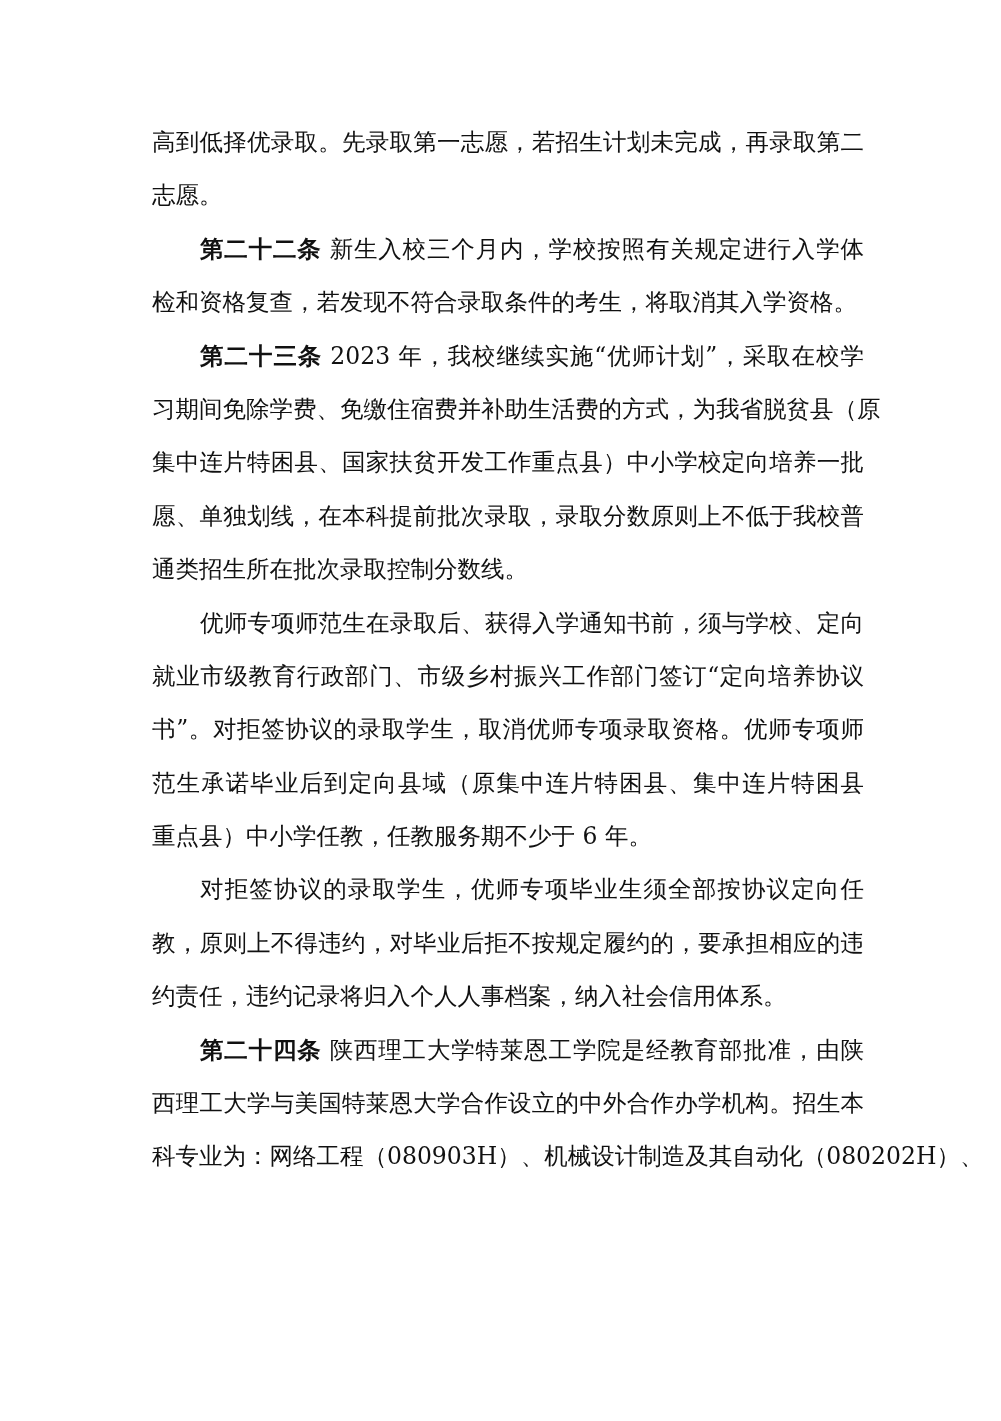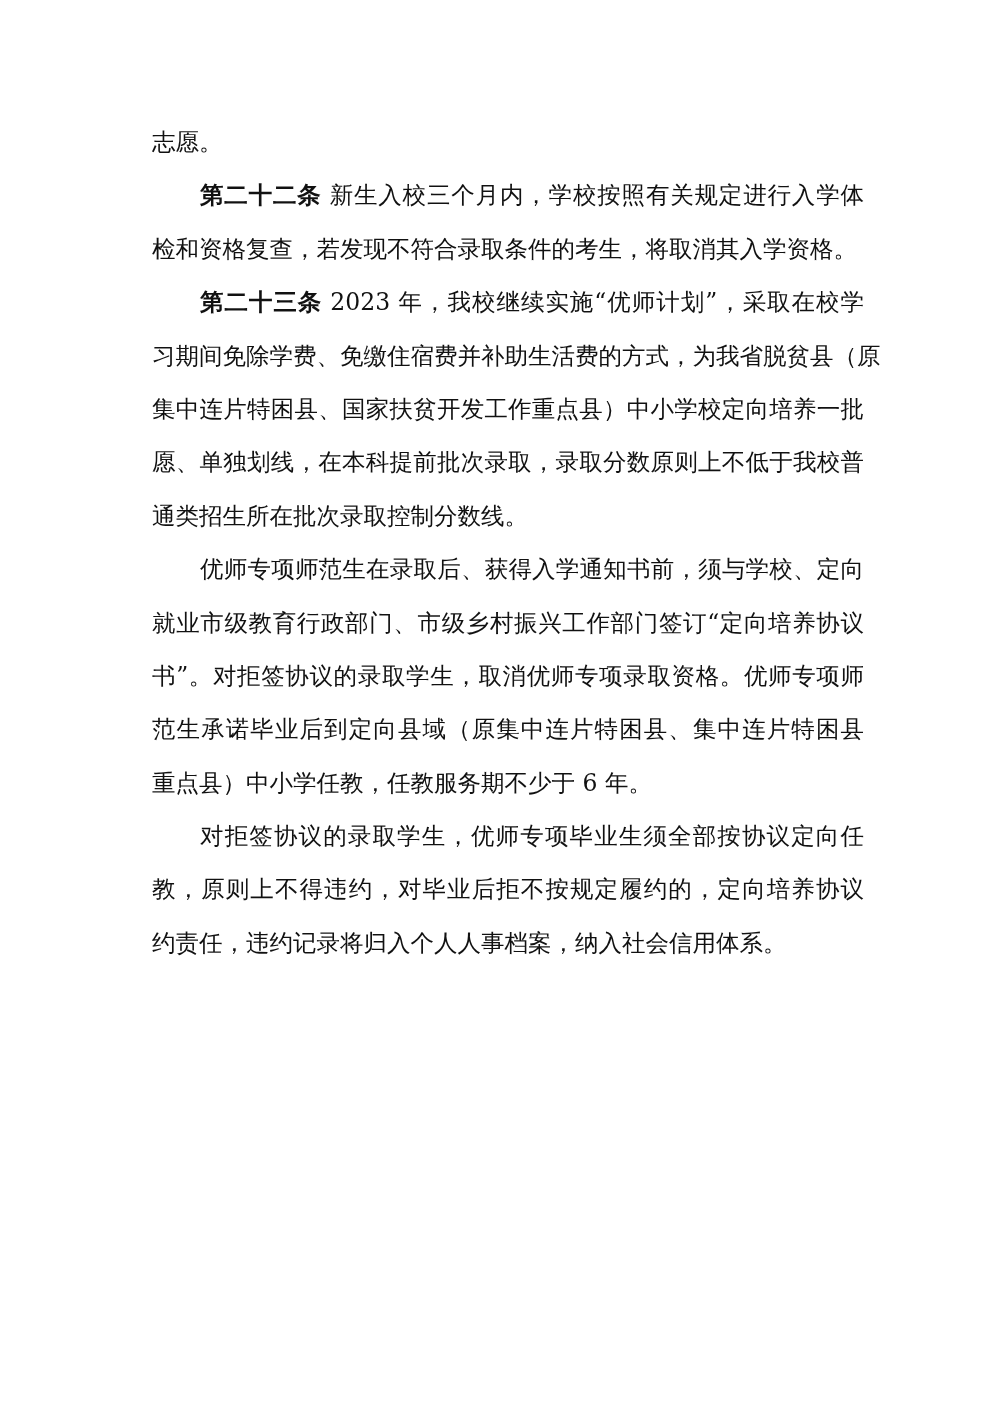--- a/index.html
+++ b/index.html
@@ -17,20 +17,21 @@
   .line.last { text-align-last: left; }
   .line.indent { padding-left: 48px; }
   .bold { font-weight: bold; font-family: Liberation Serif, serif; margin-right: 8px; }
 </style>
 </head>
 <body>
 
 <div class="page">
 
   <div>
+    <span class="line">高到低择优录取。先录取第一志愿，若招生计划未完成，再录取第二</span>
     <span class="line last">志愿。</span>
   </div>
 
   <div>
     <span class="line indent"><span class="bold">第二十二条</span><span>新生入校三个月内，学校按照有关规定进行入学体</span></span>
     <span class="line last">检和资格复查，若发现不符合录取条件的考生，将取消其入学资格。</span>
   </div>
 
   <div>
     <span class="line indent"><span class="bold">第二十三条</span><span>2023 年，我校继续实施“优师计划”，采取在校学</span></span>
@@ -46,18 +47,23 @@
   <div>
     <span class="line indent">优师专项师范生在录取后、获得入学通知书前，须与学校、定向</span>
     <span class="line">就业市级教育行政部门、市级乡村振兴工作部门签订“定向培养协议</span>
     <span class="line">书”。对拒签协议的录取学生，取消优师专项录取资格。优师专项师</span>
     <span class="line">范生承诺毕业后到定向县域（原集中连片特困县、集中连片特困县</span>
     <span class="line last">重点县）中小学任教，任教服务期不少于 6 年。</span>
   </div>
 
   <div>
     <span class="line indent">对拒签协议的录取学生，优师专项毕业生须全部按协议定向任</span>
-    <span class="line">教，原则上不得违约，对毕业后拒不按规定履约的，定向培养协议</span>
+    <span class="line">教，原则上不得违约，对毕业后拒不按规定履约的，要承担相应的违</span>
     <span class="line last">约责任，违约记录将归入个人人事档案，纳入社会信用体系。</span>
   </div>
 
+  <div>
+    <span class="line indent"><span class="bold">第二十四条</span><span>陕西理工大学特莱恩工学院是经教育部批准，由陕</span></span>
+    <span class="line">西理工大学与美国特莱恩大学合作设立的中外合作办学机构。招生本</span>
+    <span class="line">科专业为：网络工程（080903H）、机械设计制造及其自动化（080202H）、</span>
+  </div>
 
 </div>
 
 </body></html>

